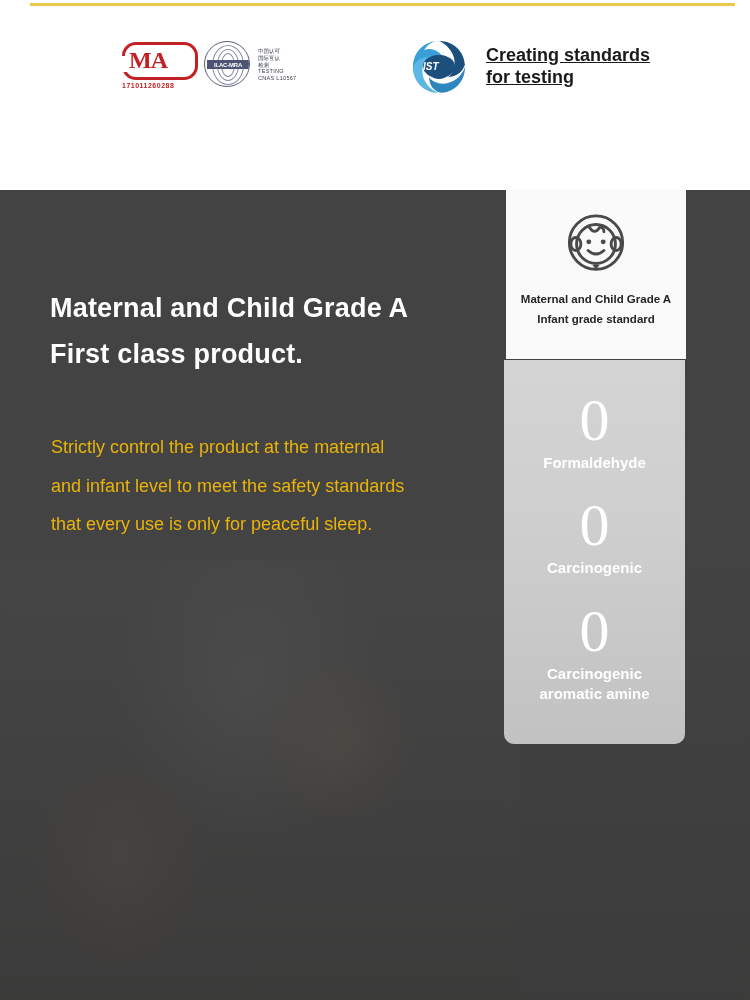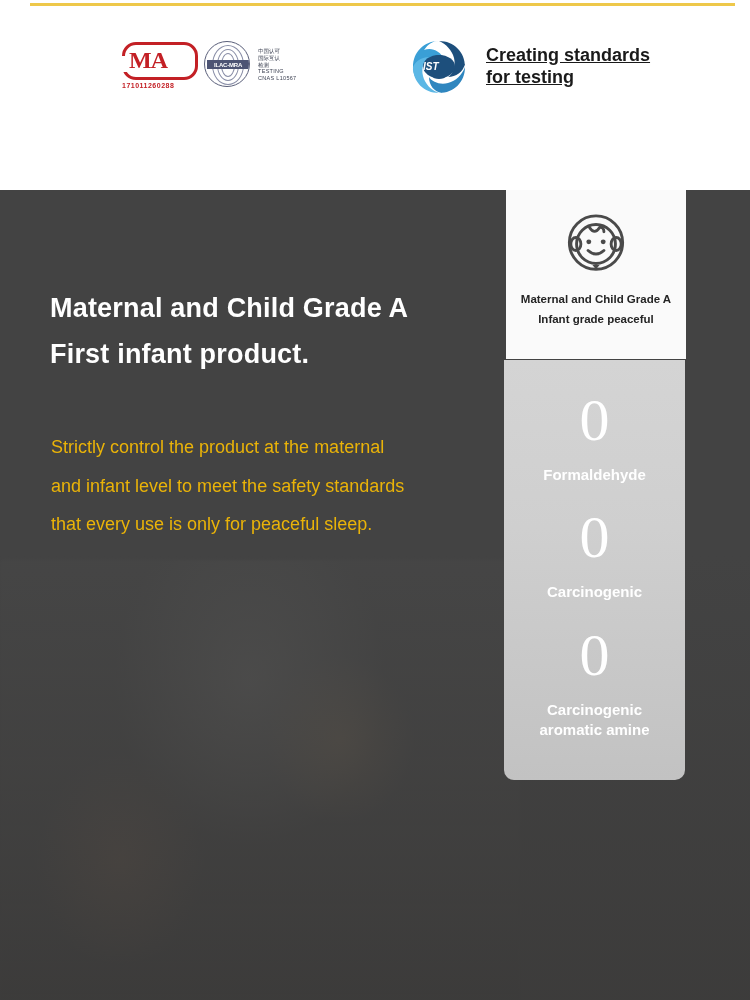--- a/index.html
+++ b/index.html
@@ -241,21 +241,21 @@
   .spec-item { text-align:center; padding:10px 6px 14px; }
   .spec-zero {
     font-family:"Liberation Serif", serif;
     font-size:60px;
     color:#ffffff;
     line-height:0.95;
     display:block;
   }
   .spec-label {
     display:block;
-    margin-top:16px;
+    margin-top:4px;
     font-size:15px;
     font-weight:bold;
     color:#ffffff;
     line-height:1.35;
   }
 </style>
 </head>
 <body>
 
 <div class="cert-header">
@@ -311,21 +311,21 @@
   </div>
 </div>
 
 <div class="hero">
 
   <div class="hero-photo"></div>
   <div class="hero-vignette"></div>
 
   <div class="hero-title">
     <div>Maternal and Child Grade A</div>
-    <div>First infant product.</div>
+    <div>First class product.</div>
   </div>
 
   <div class="hero-body">
     <div>Strictly control the product at the maternal</div>
     <div>and infant level to meet the safety standards</div>
     <div>that every use is only for peaceful sleep.</div>
   </div>
 
   <div class="spec-card">
 
@@ -335,21 +335,21 @@
         <path d="M50 85 L45 79 L55 79 Z" fill="#4a4a4a"></path>
         <ellipse cx="22" cy="50" rx="7" ry="9" fill="none" stroke="#4a4a4a" stroke-width="4"></ellipse>
         <ellipse cx="78" cy="50" rx="7" ry="9" fill="none" stroke="#4a4a4a" stroke-width="4"></ellipse>
         <circle cx="50" cy="50" r="27" fill="none" stroke="#4a4a4a" stroke-width="4"></circle>
         <path d="M41 27 Q48 38 55 27 Q61 26 61 33" fill="none" stroke="#4a4a4a" stroke-width="4" stroke-linecap="round"></path>
         <circle cx="40" cy="47" r="3.4" fill="#4a4a4a"></circle>
         <circle cx="60" cy="47" r="3.4" fill="#4a4a4a"></circle>
         <path d="M39 59 Q50 69 61 59" fill="none" stroke="#4a4a4a" stroke-width="4" stroke-linecap="round"></path>
       </svg>
       <div class="spec-head-line">Maternal and Child Grade A</div>
-      <div class="spec-head-line">Infant grade peaceful</div>
+      <div class="spec-head-line">Infant grade standard</div>
     </div>
 
     <div class="spec-body">
 
       <div class="spec-item">
         <span class="spec-zero">0</span>
         <span class="spec-label">Formaldehyde</span>
       </div>
 
       <div class="spec-item">

